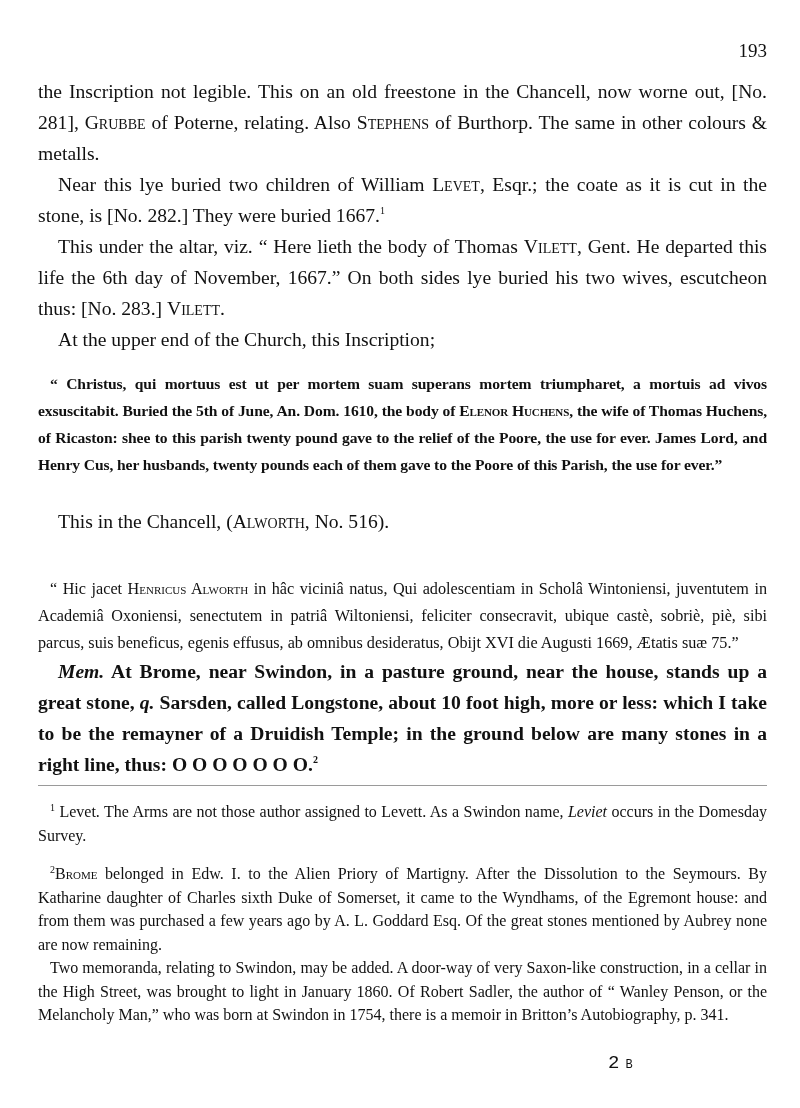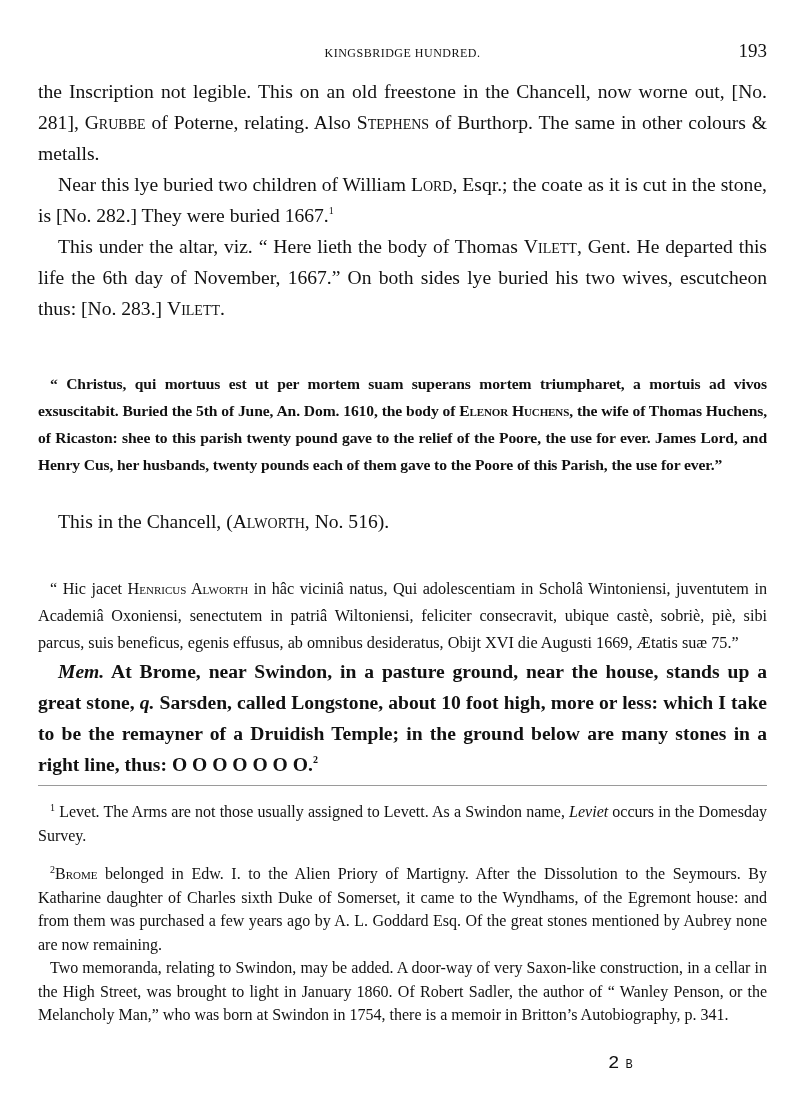--- a/index.html
+++ b/index.html
@@ -53,42 +53,42 @@
   }
   .sig .b { font-size: 12px; margin-left: 6px; }
   em { font-style: italic; }
 </style>
 </head>
 <body>
 
 <div class="page">
 
   <div class="header">
-    <div class="running-title">KINGSBRIDGE HUNDRED.</div>
     <div class="page-number">193</div>
   </div>
 
   <p class="body-text" style="top:76px;"><span>the Inscription not legible.  This on an old freestone in the Chancell, now worne out, [No. 281], </span><span class="sc">Grubbe</span><span> of Poterne, relating.  Also </span><span class="sc">Stephens</span><span> of Burthorp.  The same in other colours &amp; metalls.</span></p>
 
-  <p class="body-text indent" style="top:169px;"><span>Near this lye buried two children of William </span><span class="sc">Lord</span><span>, Esqr.; the coate as it is cut in the stone, is [No. 282.]  They were buried 1667.</span><sup>1</sup></p>
+  <p class="body-text indent" style="top:169px;"><span>Near this lye buried two children of William </span><span class="sc">Levet</span><span>, Esqr.; the coate as it is cut in the stone, is [No. 282.]  They were buried 1667.</span><sup>1</sup></p>
 
   <p class="body-text indent" style="top:231px;"><span>This under the altar, viz. “ Here lieth the body of Thomas </span><span class="sc">Vilett</span><span>, Gent.  He departed this life the 6th day of November, 1667.”  On both sides lye buried his two wives, escutcheon thus: [No. 283.] </span><span class="sc">Vilett</span><span>.</span></p>
 
+  <p class="body-text indent" style="top:324px;">At the upper end of the Church, this Inscription;</p>
 
   <p class="quote" style="top:370px;"><span>“ Christus, qui mortuus est ut per mortem suam superans mortem triumpharet, a mortuis ad vivos exsuscitabit.  Buried the 5th of June, An. Dom. 1610, the body of </span><span class="sc">Elenor Huchens</span><span>, the wife of Thomas Huchens, of Ricaston: shee to this parish twenty pound gave to the relief of the Poore, the use for ever.  James Lord, and Henry Cus, her husbands, twenty pounds each of them gave to the Poore of this Parish, the use for ever.”</span></p>
 
   <p class="body-text indent" style="top:506px;"><span>This in the Chancell, (</span><span class="sc">Alworth</span><span>, No. 516).</span></p>
 
   <p class="quote light" style="top:556px;"><span>“ Hic jacet </span><span class="sc">Henricus Alworth</span><span> in hâc viciniâ natus, Qui adolescentiam in Scholâ Wintoniensi, juventutem in Academiâ Oxoniensi, senectutem in patriâ Wiltoniensi, feliciter consecravit, ubique castè, sobriè, piè, sibi parcus, suis beneficus, egenis effusus, ab omnibus desideratus, Obijt XVI die Augusti 1669, Ætatis suæ 75.”</span></p>
 
   <p class="body-text indent" style="top:656px;font-weight:bold;"><em>Mem.</em><span>  At Brome, near Swindon, in a pasture ground, near the house, stands up a great stone, </span><em>q.</em><span> Sarsden, called Longstone, about 10 foot high, more or less: which I take to be the remayner of a Druidish Temple; in the ground below are many stones in a right line, thus: O O O O O O O.</span><sup>2</sup></p>
 
   <div class="rule"></div>
 
-  <p class="footnote" style="top:800px;"><sup>1</sup><span> Levet.  The Arms are not those usually assigned to Levett.  As a Swindon name, </span><em>Leviet</em><span> occurs in the Domesday Survey.</span></p>
+  <p class="footnote" style="top:800px;"><sup>1</sup><span> Levet.  The Arms are not those author assigned to Levett.  As a Swindon name, </span><em>Leviet</em><span> occurs in the Domesday Survey.</span></p>
 
   <p class="footnote" style="top:862px;"><sup>2</sup><span class="sc">Brome</span><span> belonged in Edw. I. to the Alien Priory of Martigny.  After the Dissolution to the Seymours.  By Katharine daughter of Charles sixth Duke of Somerset, it came to the Wyndhams, of the Egremont house: and from them was purchased a few years ago by A. L. Goddard Esq. Of the great stones mentioned by Aubrey none are now remaining.</span></p>
 
   <p class="footnote" style="top:956px;">Two memoranda, relating to Swindon, may be added.  A door-way of very Saxon-like construction, in a cellar in the High Street, was brought to light in January 1860.  Of Robert Sadler, the author of “ Wanley Penson, or the Melancholy Man,” who was born at Swindon in 1754, there is a memoir in Britton’s Autobiography, p. 341.</p>
 
   <div class="sig"><span>2</span><span class="b">B</span></div>
 
 </div>
 
 </body></html>

